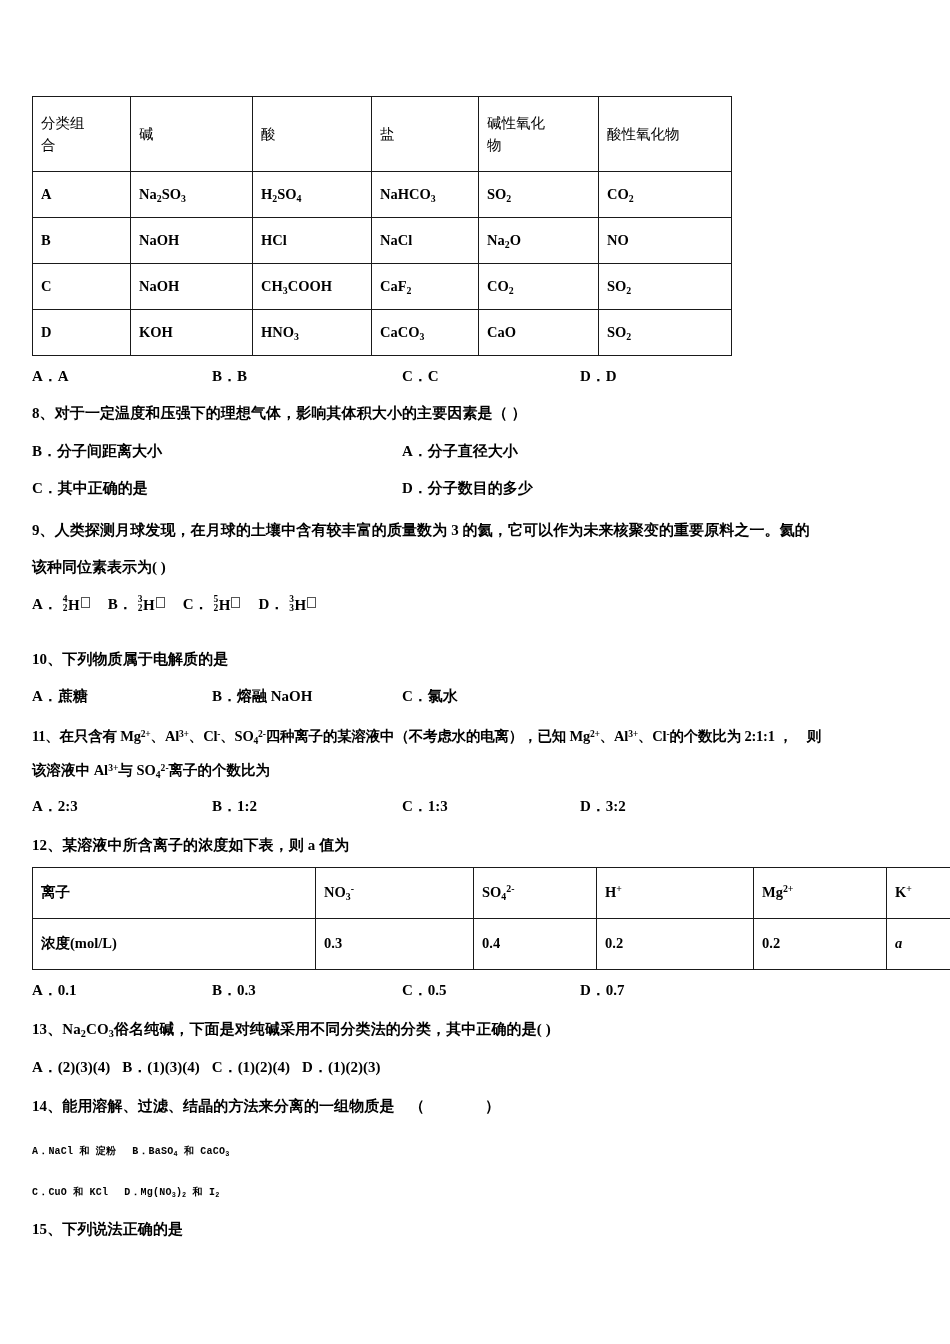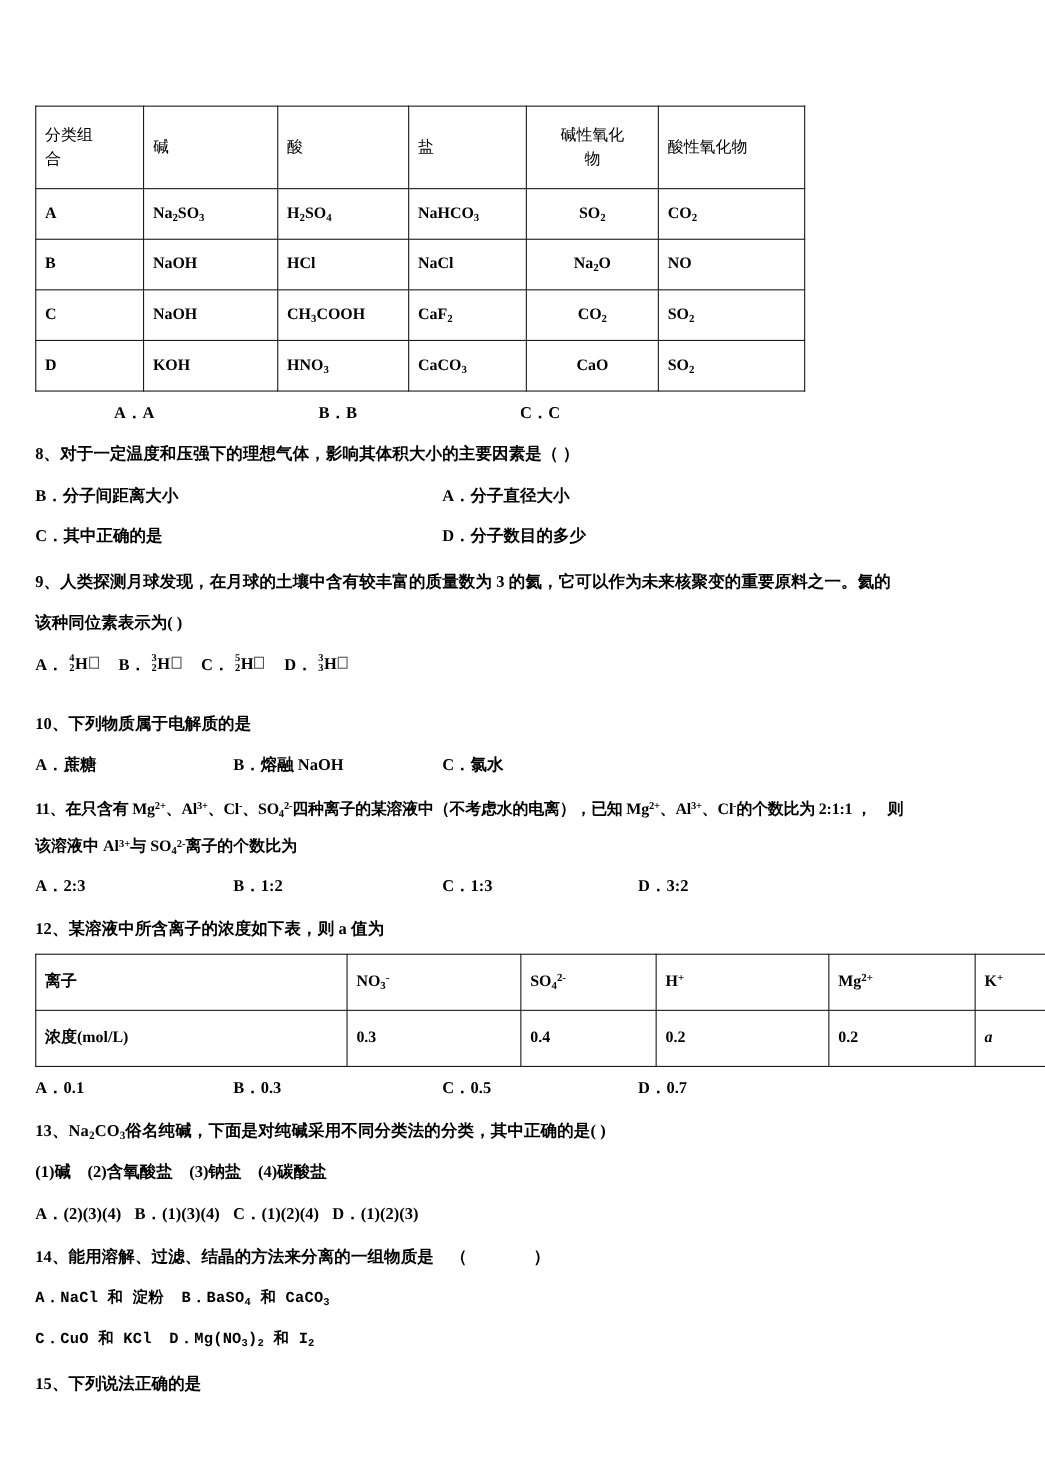--- a/index.html
+++ b/index.html
@@ -57,21 +57,21 @@
     vertical-align: middle;
   }
   #classification-table tr.body-row td {
     height: 33px;
     font-weight: bold;
   }
   #classification-table td.c0 { width: 81px; }
   #classification-table td.c1 { width: 105px; }
   #classification-table td.c2 { width: 102px; }
   #classification-table td.c3 { width: 90px; }
-  #classification-table td.c4 { width: 103px; text-align: center; }
+  #classification-table td.c4 { width: 103px; }
   #classification-table td.c5 { width: 116px; }
 
   .hd-wrap { display: block; }
   .hd-line2 { display: block; }
 
   
   #ion-table {
     width: 862px;
     margin: 6px 0 0 0;
   }
@@ -125,23 +125,23 @@
   .opt-inline {
     font-size: 15px;
     font-weight: bold;
     margin-top: 10px;
     line-height: 1.8;
   }
   .opt-inline .gap-s { display: inline-block; width: 12px; }
 
   .mono-opts {
     font-family: "Liberation Mono", "DejaVu Sans Mono", monospace;
-    font-size: 14px;
-    font-weight: bold;
-    margin-top: 11px;
+    font-size: 10px;
+    font-weight: bold;
+    margin-top: 22px;
     line-height: 1.85;
     letter-spacing: 0.2px;
   }
   .mono-opts .sp { display: inline-block; width: 16px; }
 
   sub { font-size: 0.68em; vertical-align: -0.28em; line-height: 0; }
   sup { font-size: 0.68em; vertical-align: 0.46em; line-height: 0; }
 
   
   .isotope {
@@ -247,24 +247,25 @@
           <td class="c0">D</td>
           <td class="c1">KOH</td>
           <td class="c2">HNO<sub>3</sub></td>
           <td class="c3">CaCO<sub>3</sub></td>
           <td class="c4">CaO</td>
           <td class="c5">SO<sub>2</sub></td>
         </tr>
       </tbody>
     </table>
 
-    <div class="opt-row-4" style="margin-top:7px; grid-template-columns: 180px 190px 178px auto; text-align: center;">
+    <div class="opt-row-4" style="margin-top:7px; grid-template-columns: 180px 190px 178px auto;">
       <span>A．A</span>
       <span>B．B</span>
       <span>C．C</span>
+      <span>D．D</span>
     </div>
 
     <div class="q-stem">8、对于一定温度和压强下的理想气体，影响其体积大小的主要因素是（  ）</div>
     <div class="opt-row-2">
       <span>B．分子间距离大小</span>
       <span>A．分子直径大小</span>
     </div>
     <div class="opt-row-2">
       <span>C．其中正确的是</span>
       <span>D．分子数目的多少</span>
@@ -342,21 +343,20 @@
     </table>
 
     <div class="opt-row-4" style="margin-top:7px;">
       <span>A．0.1</span>
       <span>B．0.3</span>
       <span>C．0.5</span>
       <span>D．0.7</span>
     </div>
 
     <div class="q-stem" style="margin-top:11px;">13、Na<sub>2</sub>CO<sub>3</sub>俗名纯碱，下面是对纯碱采用不同分类法的分类，其中正确的是(  )</div>
-    <div class="q-sub" style="margin-top:8px;">(1)碱　(2)含氧酸盐　(3)钠盐　(4)碳酸盐</div>
     <div class="opt-inline">
       <span>A．(2)(3)(4)</span><span class="gap-s"></span><span>B．(1)(3)(4)</span><span class="gap-s"></span><span>C．(1)(2)(4)</span><span class="gap-s"></span><span>D．(1)(2)(3)</span>
     </div>
 
     <div class="q-stem" style="margin-top:11px;">14、能用溶解、过滤、结晶的方法来分离的一组物质是　（　　　　）</div>
     <div class="mono-opts">
       <span>A．NaCl 和 淀粉</span><span class="sp"></span><span>B．BaSO<sub>4</sub> 和 CaCO<sub>3</sub></span>
     </div>
     <div class="mono-opts">
       <span>C．CuO 和 KCl</span><span class="sp"></span><span>D．Mg(NO<sub>3</sub>)<sub>2</sub> 和 I<sub>2</sub></span>

